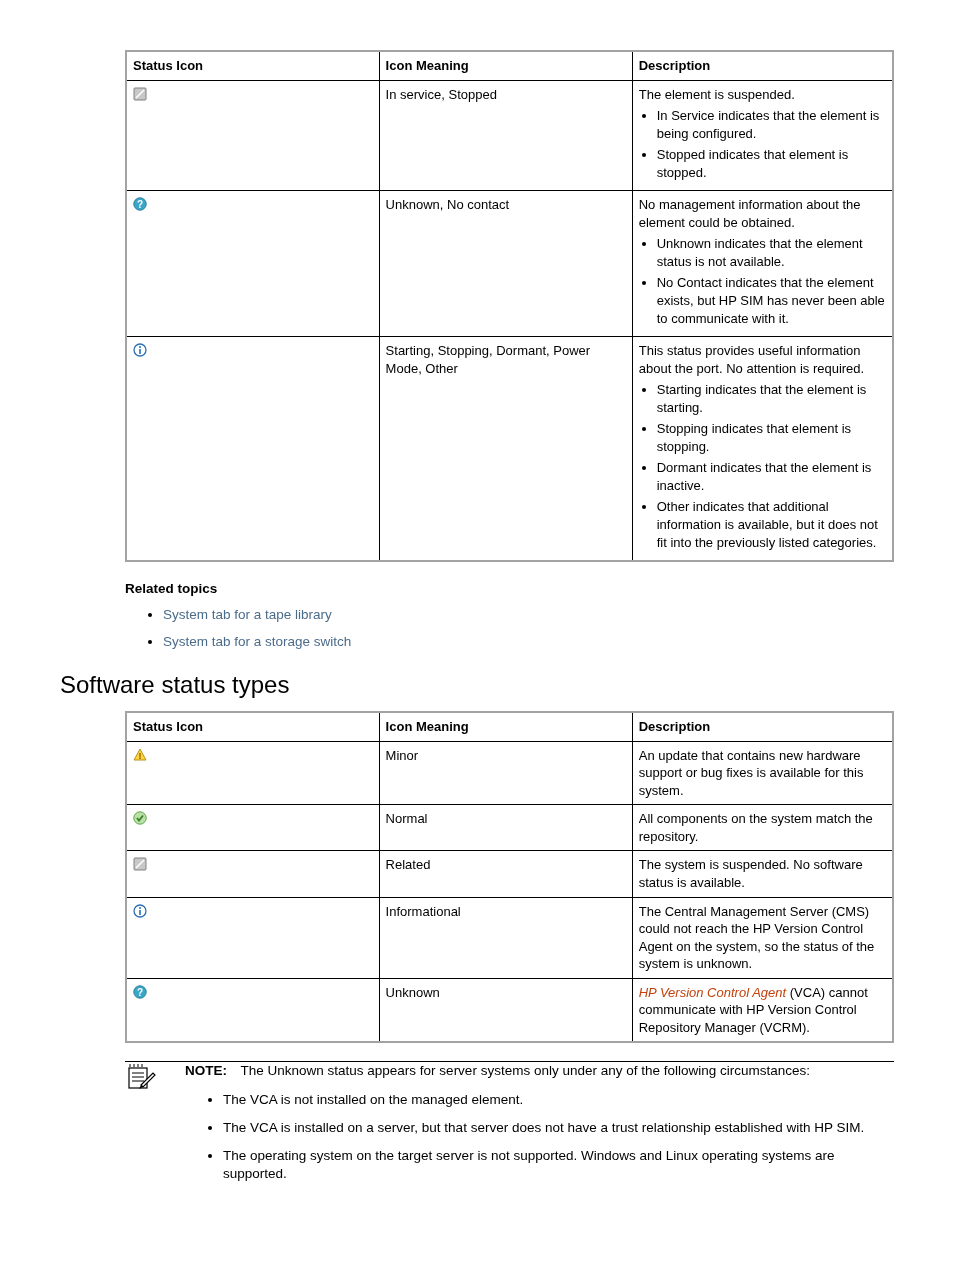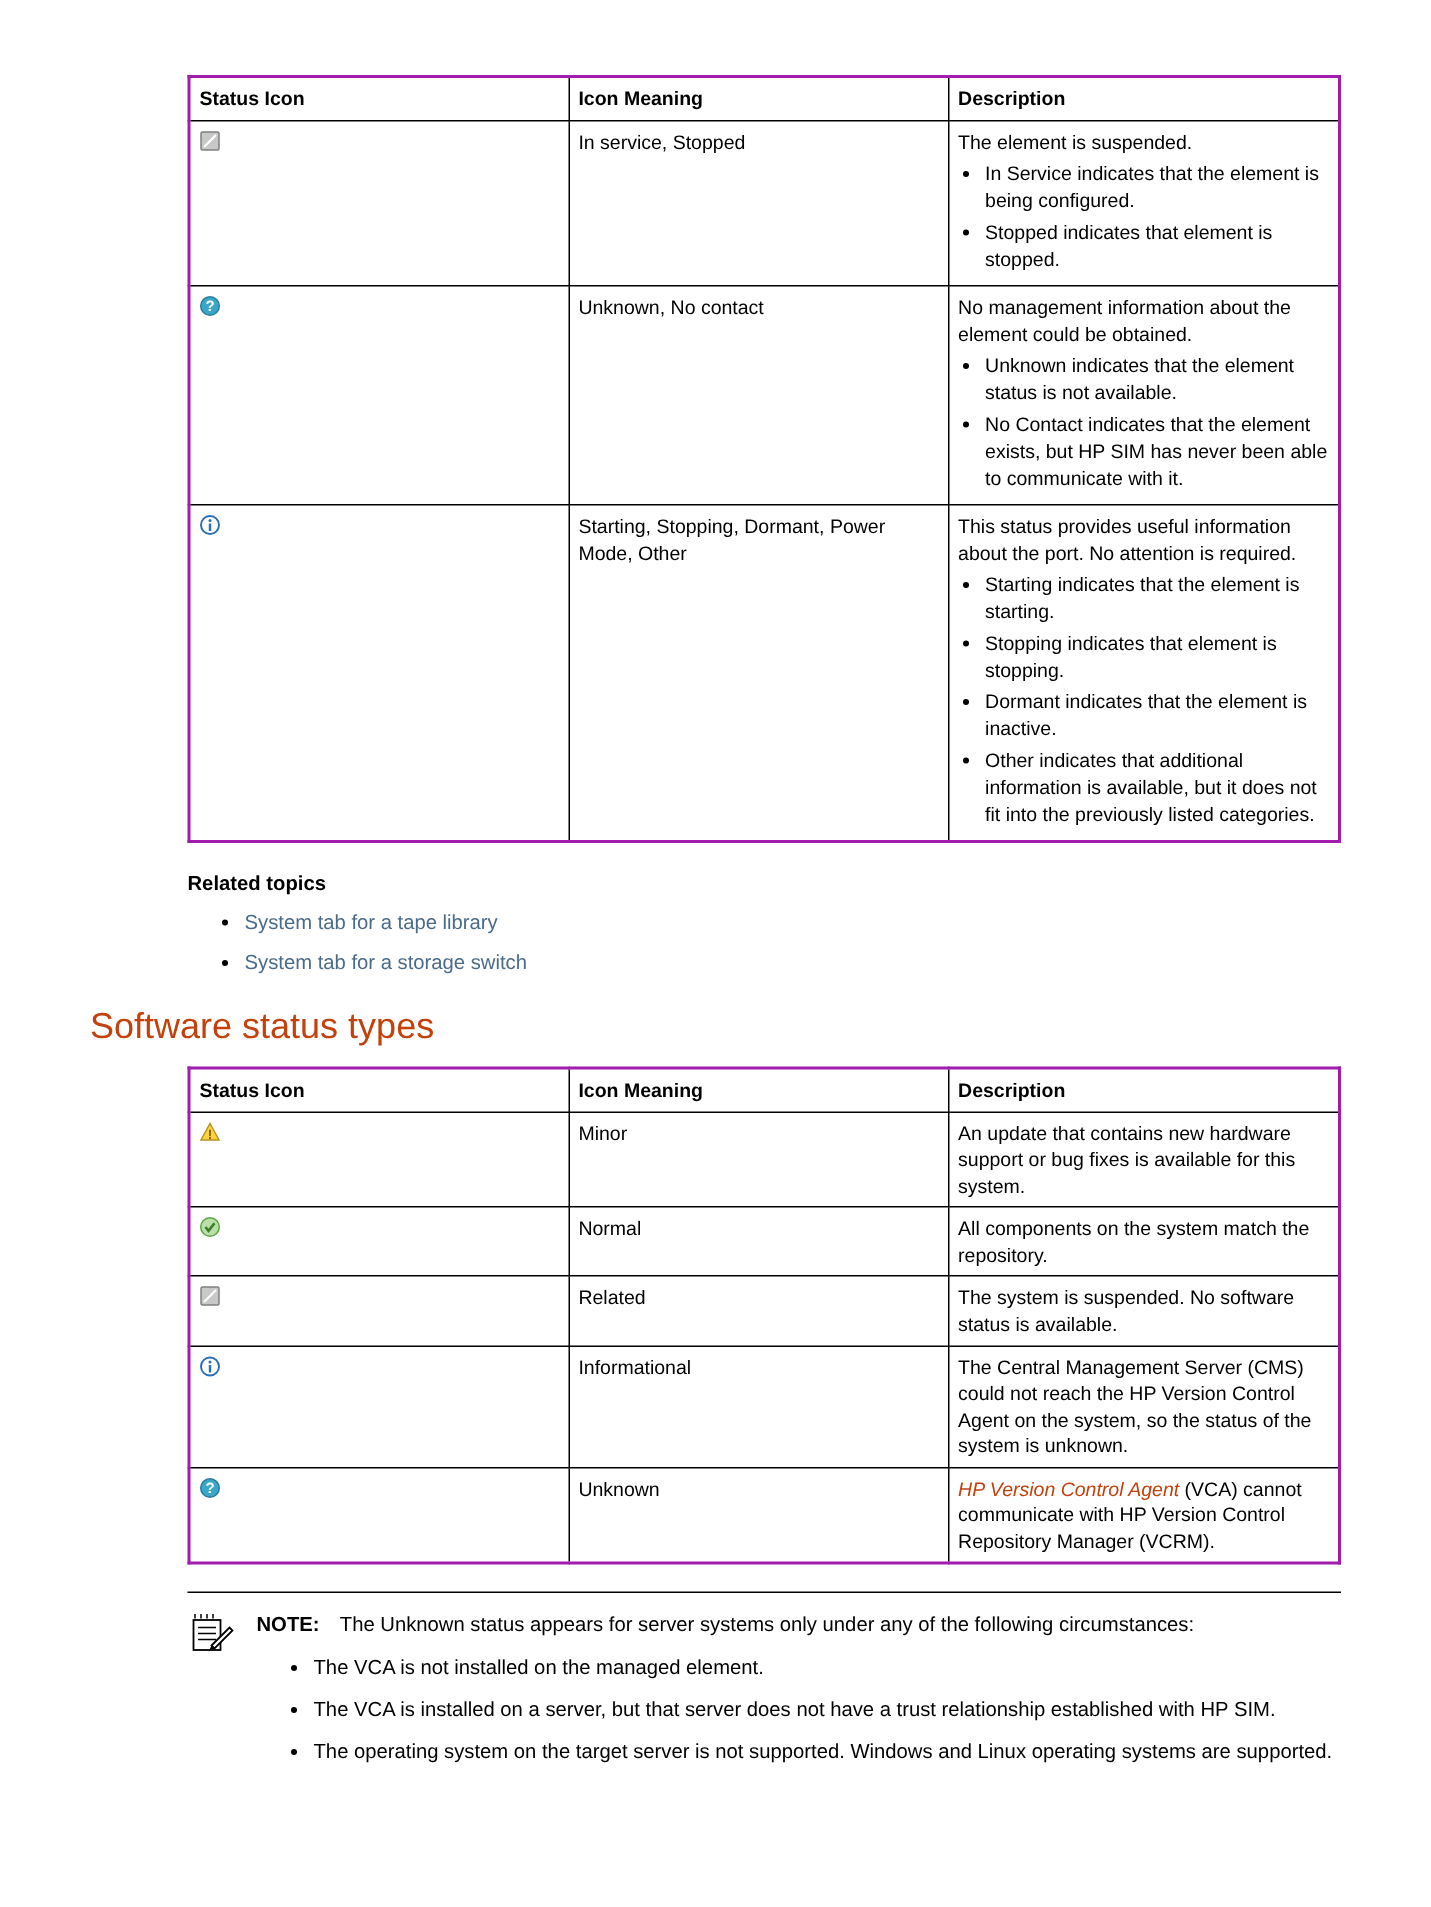--- a/index.html
+++ b/index.html
@@ -15,21 +15,21 @@
   .content-block {
     margin-left: 65px;
   }
   table {
     border-collapse: collapse;
     width: 100%;
     margin-bottom: 18px;
     table-layout: fixed;
   }
   table.outer-thick {
-    border: 2px solid #a21caf;
+    border: 2px solid #a3a3a3;
   }
   th, td {
     border: 1px solid #000;
     padding: 5px 6px;
     text-align: left;
     vertical-align: top;
     font-size: 13px;
   }
   th {
     font-weight: bold;
@@ -58,31 +58,30 @@
   }
   a.link {
     color: #4a6b8a;
     text-decoration: none;
     text-align: right;
   }
   h2.section-heading {
     font-weight: normal;
     font-size: 24px;
     margin: 8px 0 10px -65px;
-    color: #c2410c;
+    color: #000000;
   }
   .intro {
     margin-bottom: 16px;
   }
   .note-block {
     border-top: 1px solid #000;
     margin-top: 14px;
-    padding-top: 12px;
     display: flex;
-    gap: 14px;
+    gap: 28px;
   }
   .note-icon svg { display: block; }
   .note-body { flex: 1; }
   .note-label { font-weight: bold; margin-right: 10px; }
   ul.note-list {
     margin: 10px 0 0 0;
     padding-left: 38px;
   }
   ul.note-list li { margin-bottom: 10px; }
   .italic-link { font-style: italic; color:#c2410c; }

